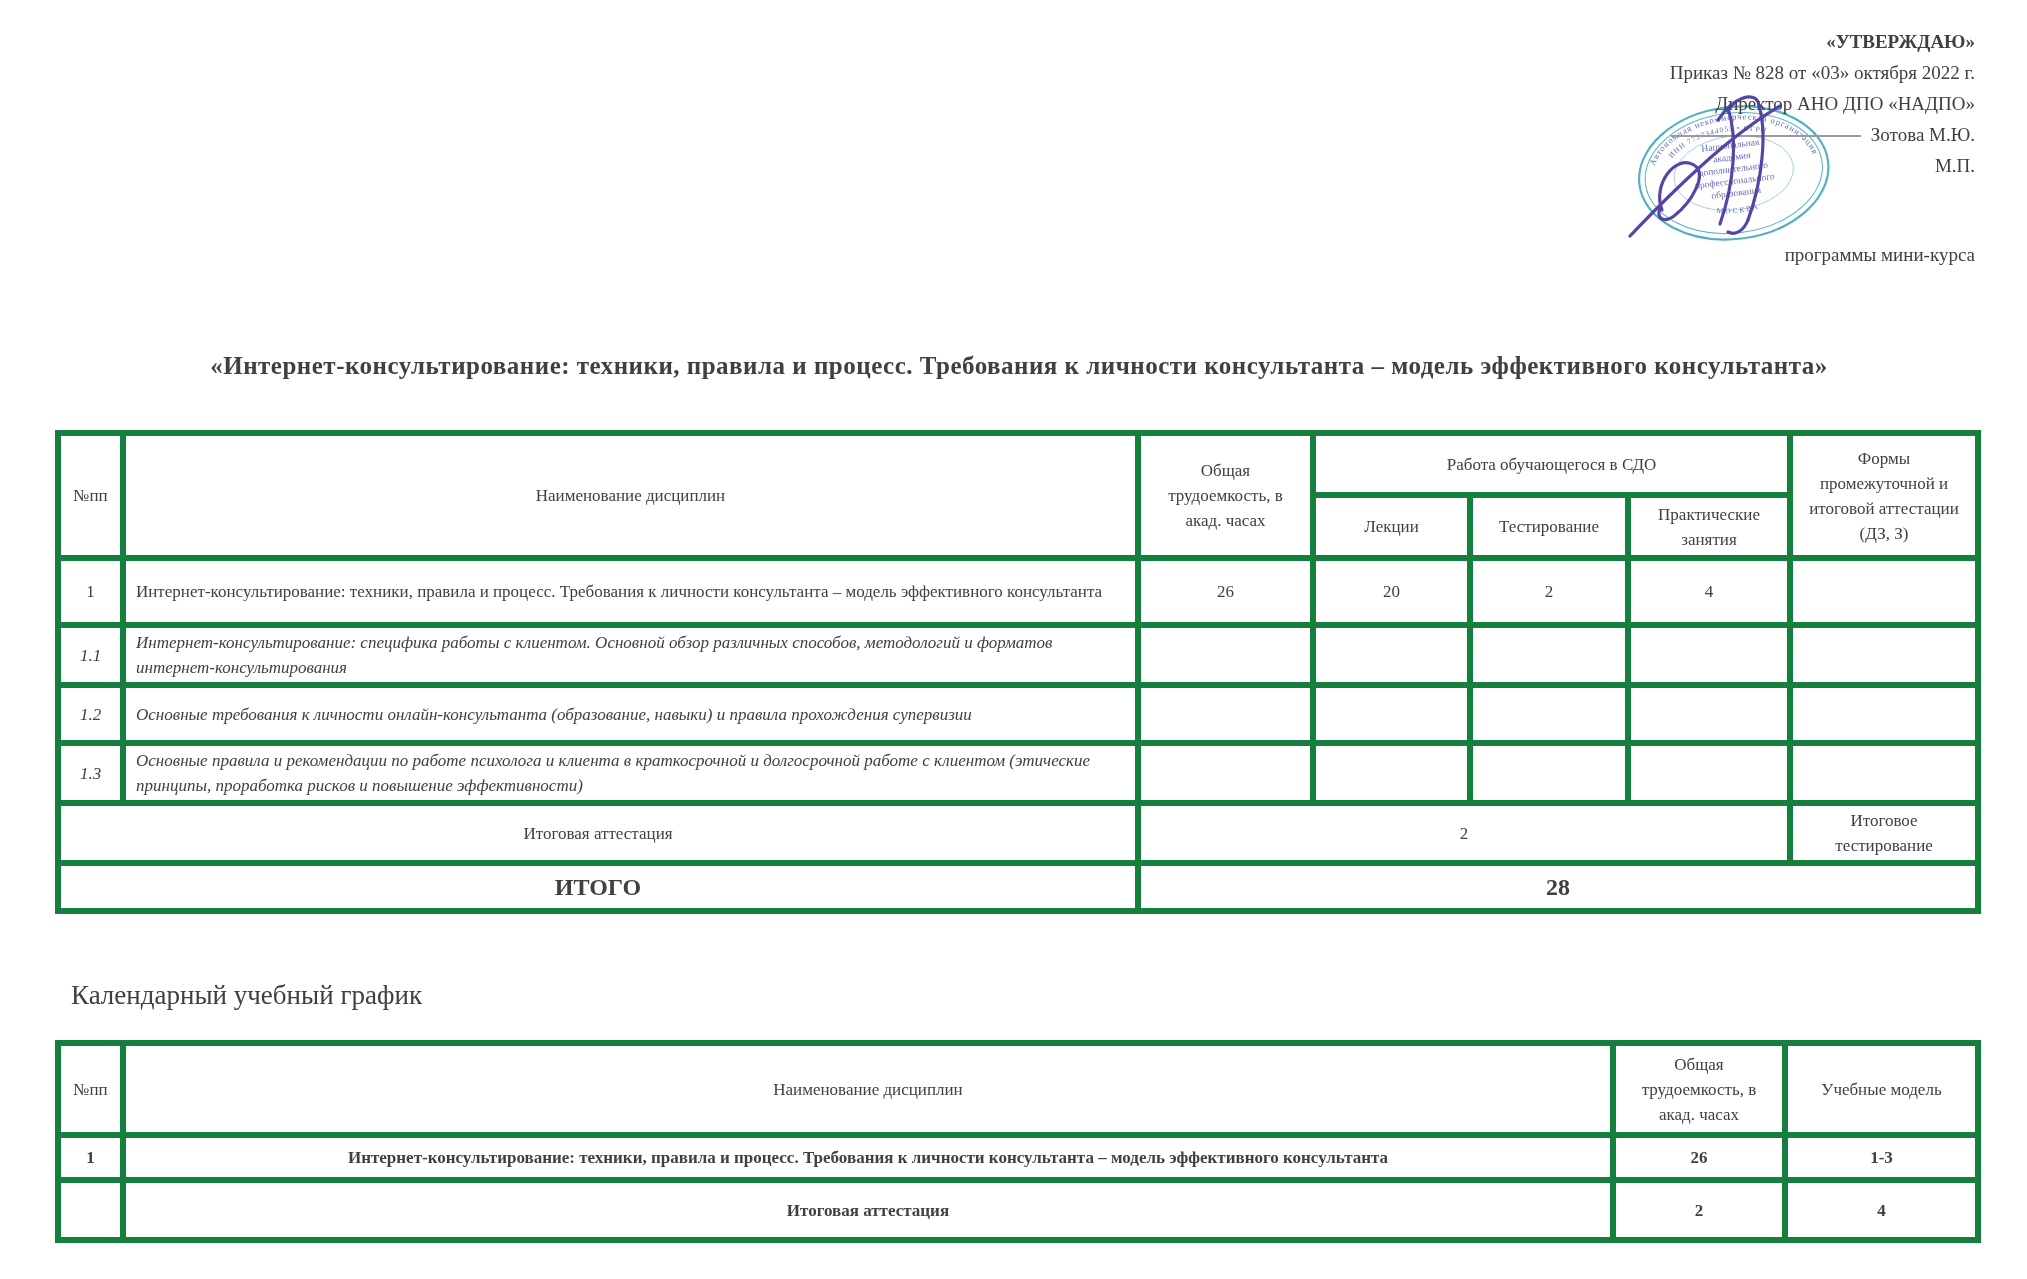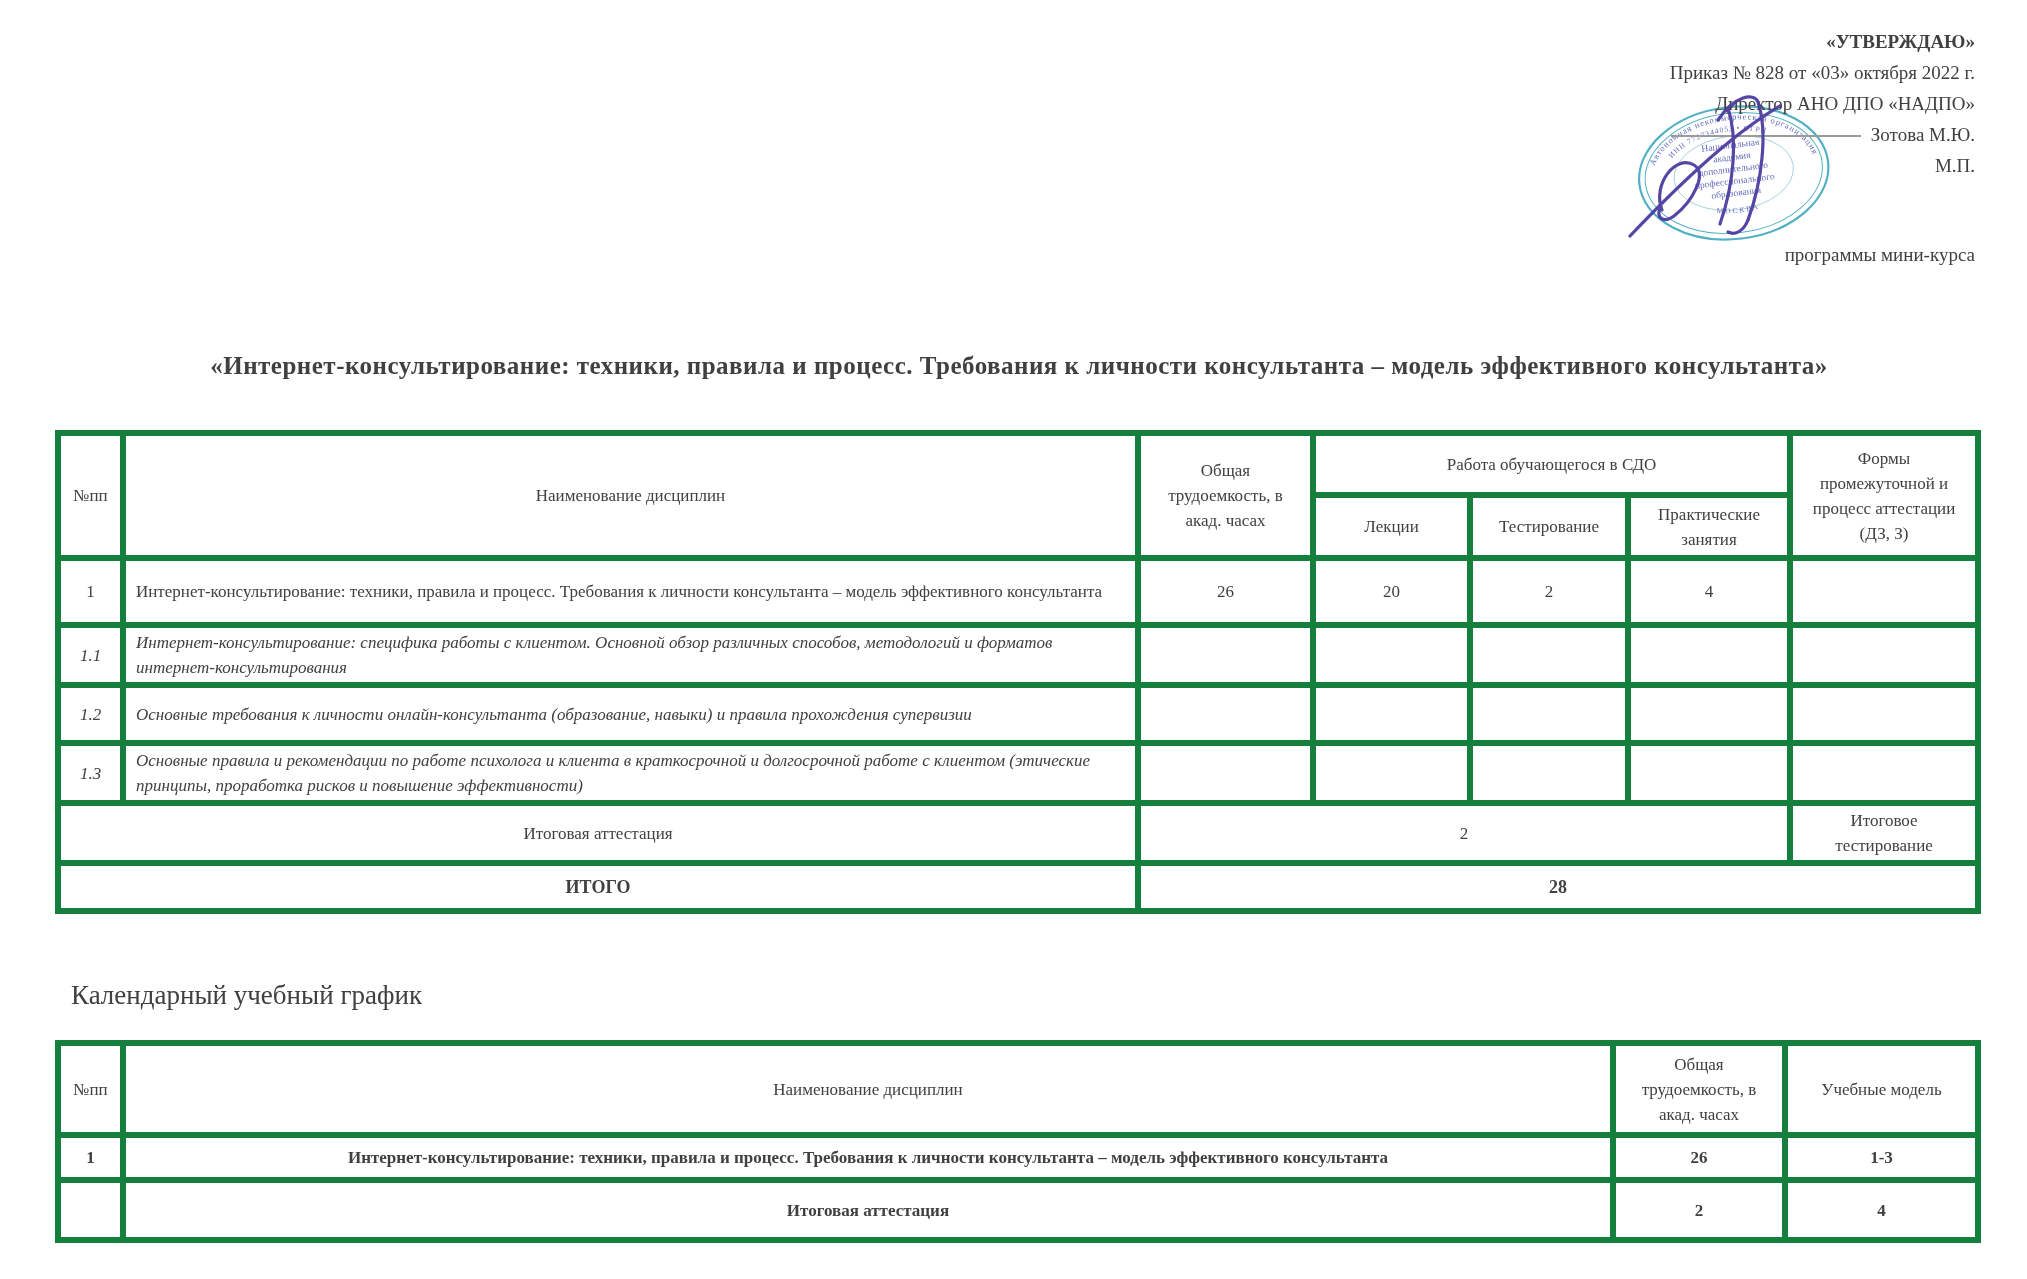--- a/index.html
+++ b/index.html
@@ -31,21 +31,21 @@
   table{border-collapse:collapse; table-layout:fixed; position:absolute;
     left:55px; background:#fff; border:2px solid #1c1c1c;}
   .t1{top:430px; width:1920px;}
   .t2{top:1040px; width:1920px;}
   th,td{border:6px solid #15803d; font-size:17px; font-weight:normal;
     text-align:center; vertical-align:middle; padding:2px 8px; line-height:25px;
     overflow:hidden;}
   .name-cell{text-align:left; padding-left:10px; padding-right:10px;}
   .italic{font-style:italic;}
   .bold{font-weight:bold;}
-  .bigger{font-size:18px;}
+  .bigger{font-size:24px;}
 </style>
 </head>
 <body>
 
 <div class="page">
 
   <div class="approval">
     <div class="line b">«УТВЕРЖДАЮ»</div>
     <div class="line">Приказ № 828 от «03» октября 2022 г.</div>
     <div class="line">Директор АНО ДПО «НАДПО»</div>
@@ -106,21 +106,21 @@
         <col style="width:158px">
         <col style="width:162px">
       <col style="width:188px">
     </colgroup>
     <thead>
       <tr style="height:62px">
         <th rowspan="2">№пп</th>
         <th rowspan="2">Наименование дисциплин</th>
         <th rowspan="2">Общая трудоемкость, в акад. часах</th>
         <th colspan="3">Работа обучающегося в СДО</th>
-        <th rowspan="2">Формы промежуточной и процесс аттестации (ДЗ, З)</th>
+        <th rowspan="2">Формы промежуточной и итоговой аттестации (ДЗ, З)</th>
       </tr>
       <tr style="height:63px">
         <th>Лекции</th>
         <th>Тестирование</th>
         <th>Практические занятия</th>
       </tr>
     </thead>
     <tbody>
       <tr style="height:67px">
         <td>1</td>

